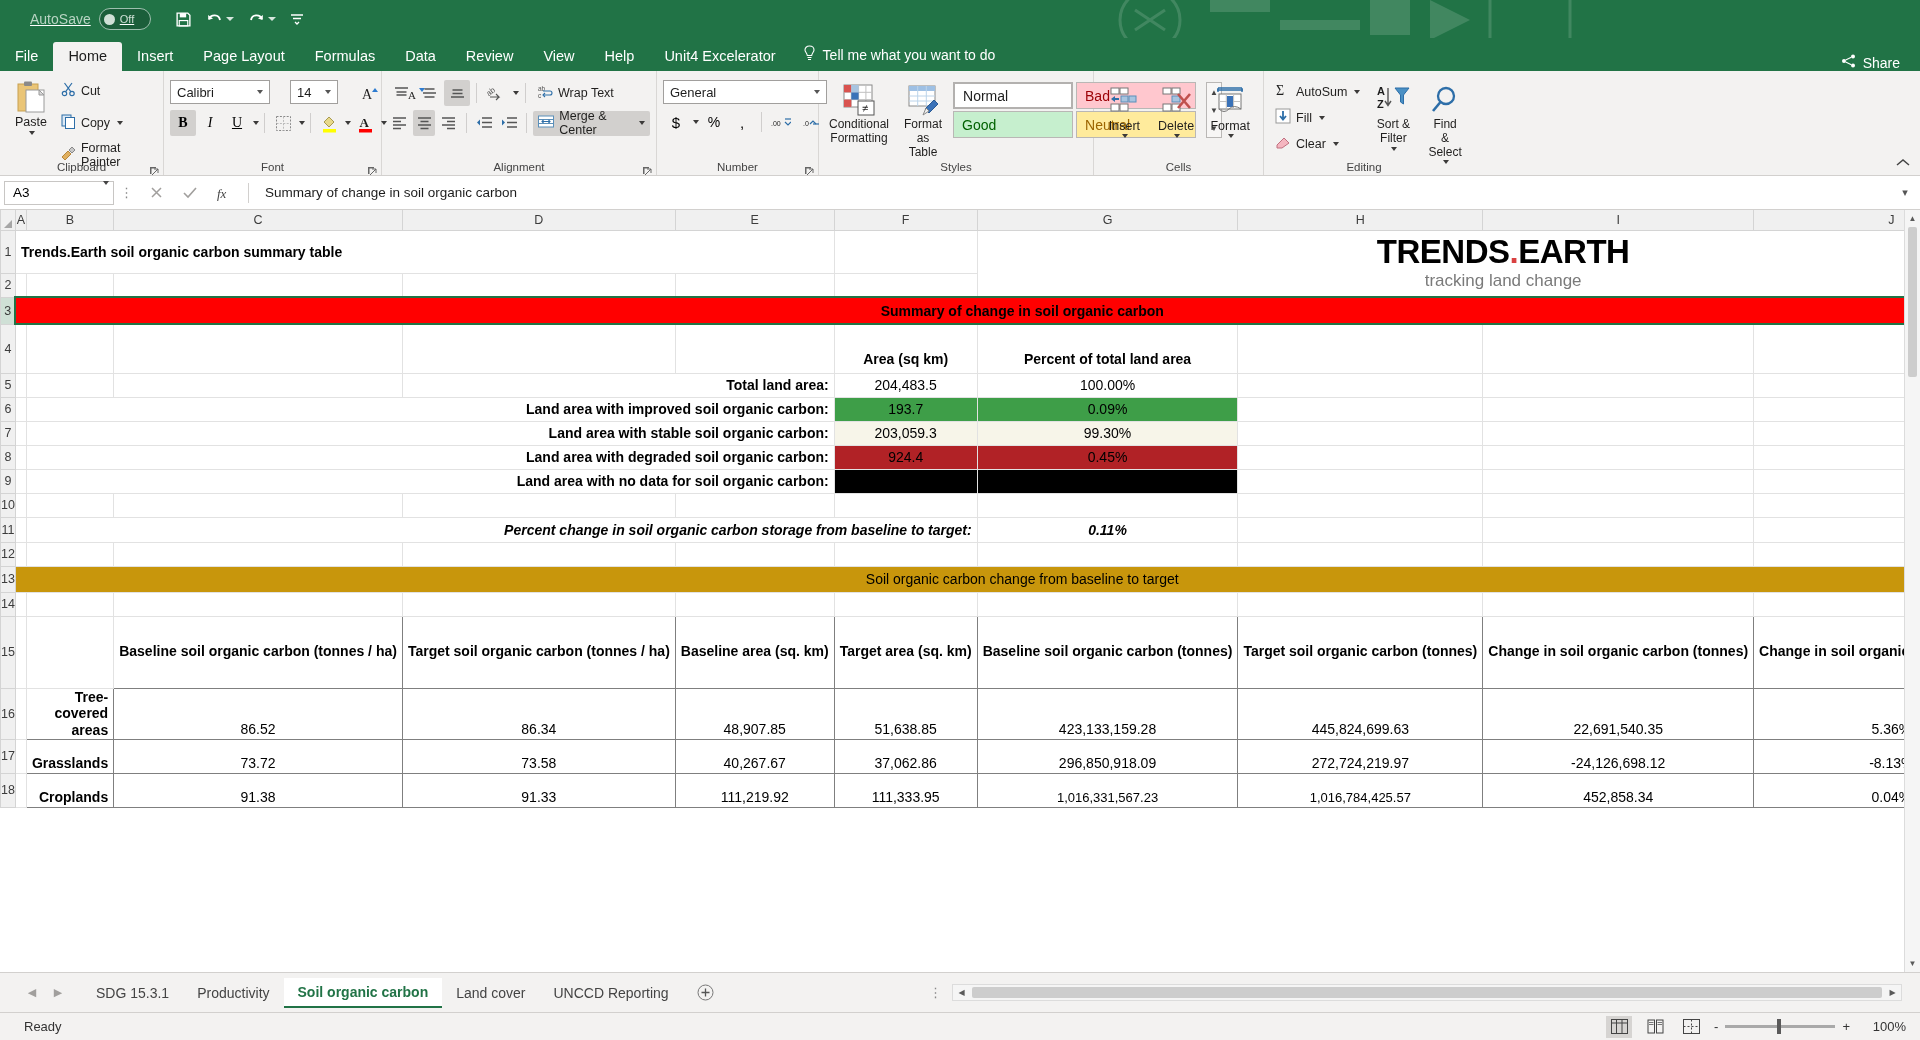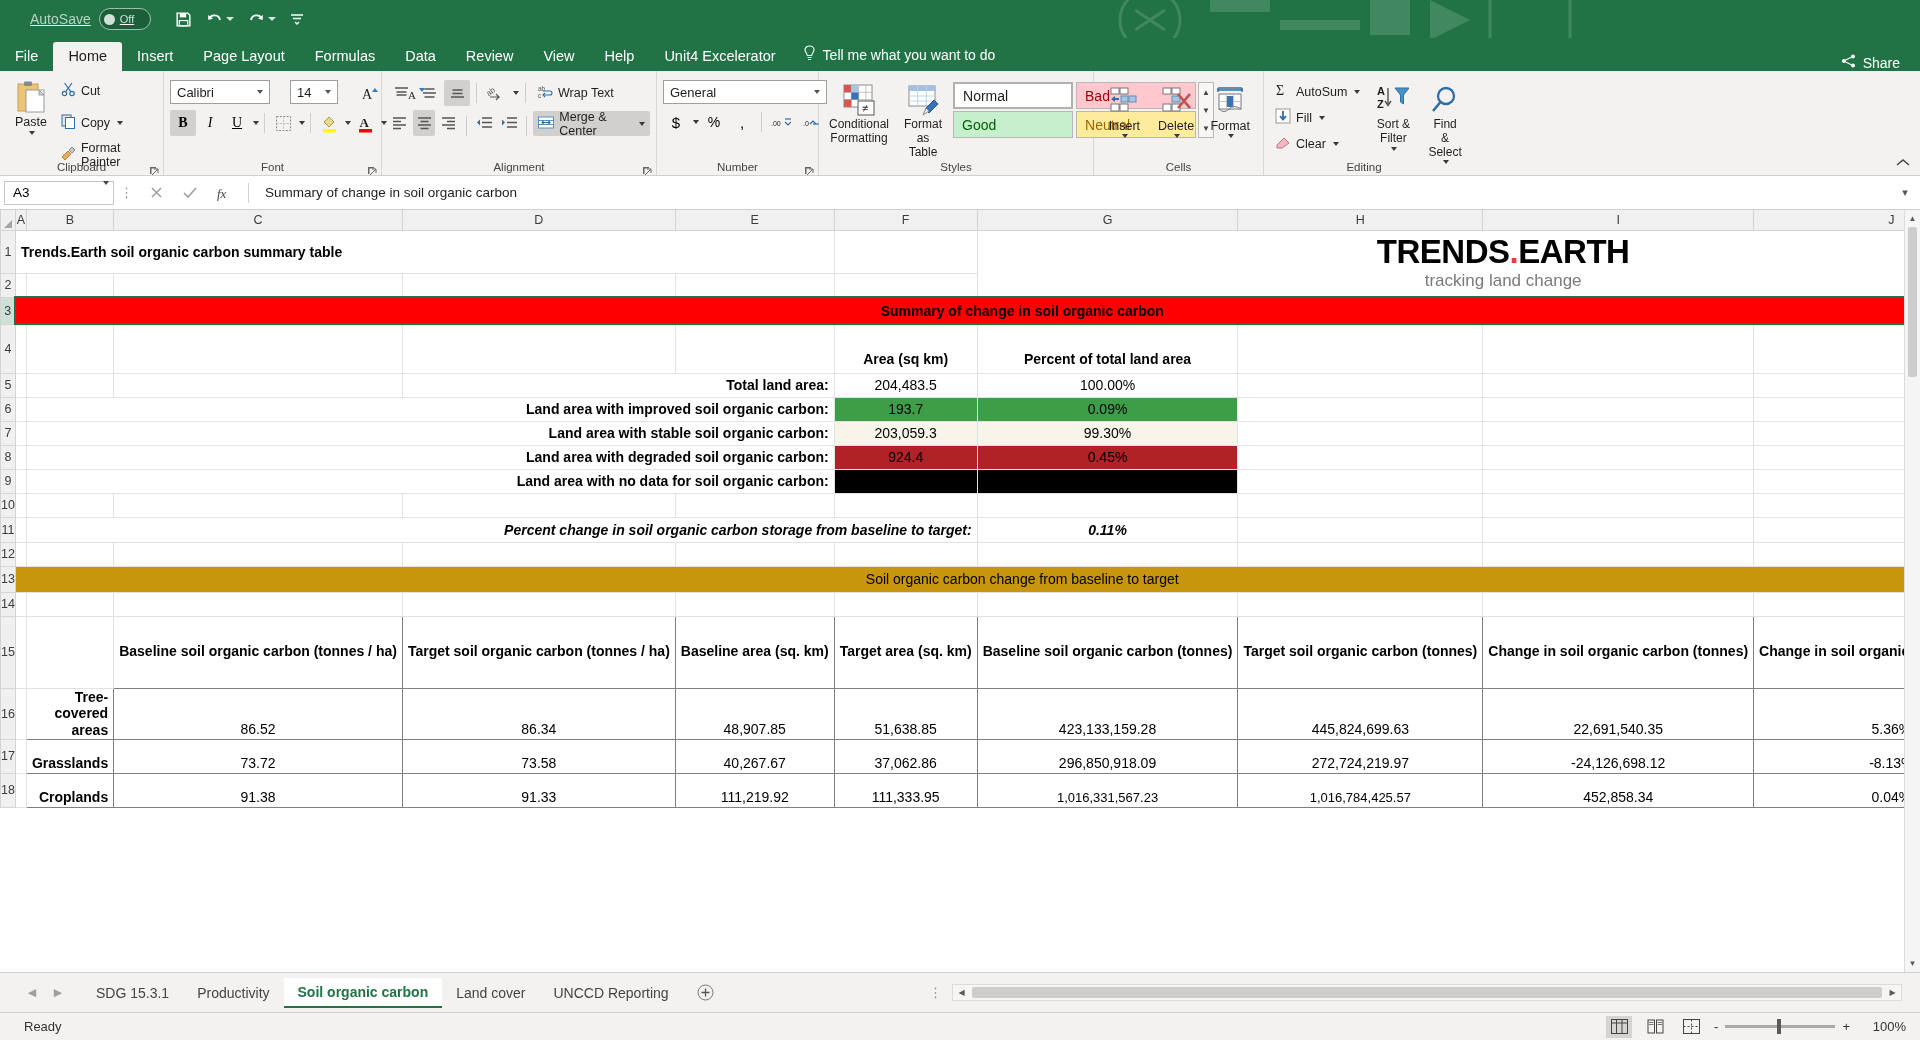--- a/index.html
+++ b/index.html
@@ -412,21 +412,21 @@
             <svg width="16" height="16" viewBox="0 0 16 16">
                 <text x="1" y="7" font-size="6.5" fill="#555">ab</text>
                 <text x="1" y="14" font-size="6.5" fill="#555">c</text>
                 <path d="M7 11 h6 a2 2 0 0 0 0-4 H6" stroke="#2d6ea8" stroke-width="1.1" fill="none"></path>
                 <path d="M8 9 L6 11 L8 13" stroke="#2d6ea8" stroke-width="1.1" fill="none"></path>
               </svg>
           </span>
           <span>Wrap Text</span>
         </div>
       </div>
-      <div style="display:flex;align-items:flex-end;gap:2px">
+      <div style="display:flex;align-items:center;gap:2px">
         <div class="fmt-btn">
           <svg width="17" height="16" viewBox="0 0 17 16">
               <path d="M2 3h13M2 6.5h8M2 10h13M2 13.5h8" stroke="#555" stroke-width="1.3"></path>
             </svg>
         </div>
         <div class="fmt-btn on">
           <svg width="17" height="16" viewBox="0 0 17 16">
               <path d="M2 3h13M4.5 6.5h8M2 10h13M4.5 13.5h8" stroke="#555" stroke-width="1.3"></path>
             </svg>
         </div>
@@ -532,21 +532,21 @@
           <svg width="34" height="34" viewBox="0 0 34 34">
             <rect x="3" y="3" width="26" height="20" fill="#fff" stroke="#8a8a8a"></rect>
             <rect x="3" y="3" width="26" height="5" fill="#9ec0e4"></rect>
             <path d="M3 13h26M3 18h26M11.7 3v20M20.3 3v20" stroke="#bcd4ea"></path>
             <path d="M19 26 L28 17 L32 21 L23 30z" fill="#3a72b8" stroke="#2a5a95"></path>
             <path d="M17 32 L20 25 L23 28z" fill="#f0f0f0" stroke="#888"></path>
           </svg>
         </span>
         <span class="lbl" style="font-size:12px">Format as Table</span>
       </div>
-      <div style="display:flex;gap:2px;padding-top:3px">
+      <div style="display:flex;gap:10px;padding-top:3px">
         <div style="display:flex;flex-direction:column;gap:2px">
           <div style="display:flex;gap:3px">
             <div class="style-cell style-normal">Normal</div>
             <div class="style-cell style-bad">Bad</div>
           </div>
           <div style="display:flex;gap:3px">
             <div class="style-cell style-good">Good</div>
             <div class="style-cell style-neutral">Neutral</div>
           </div>
         </div>

